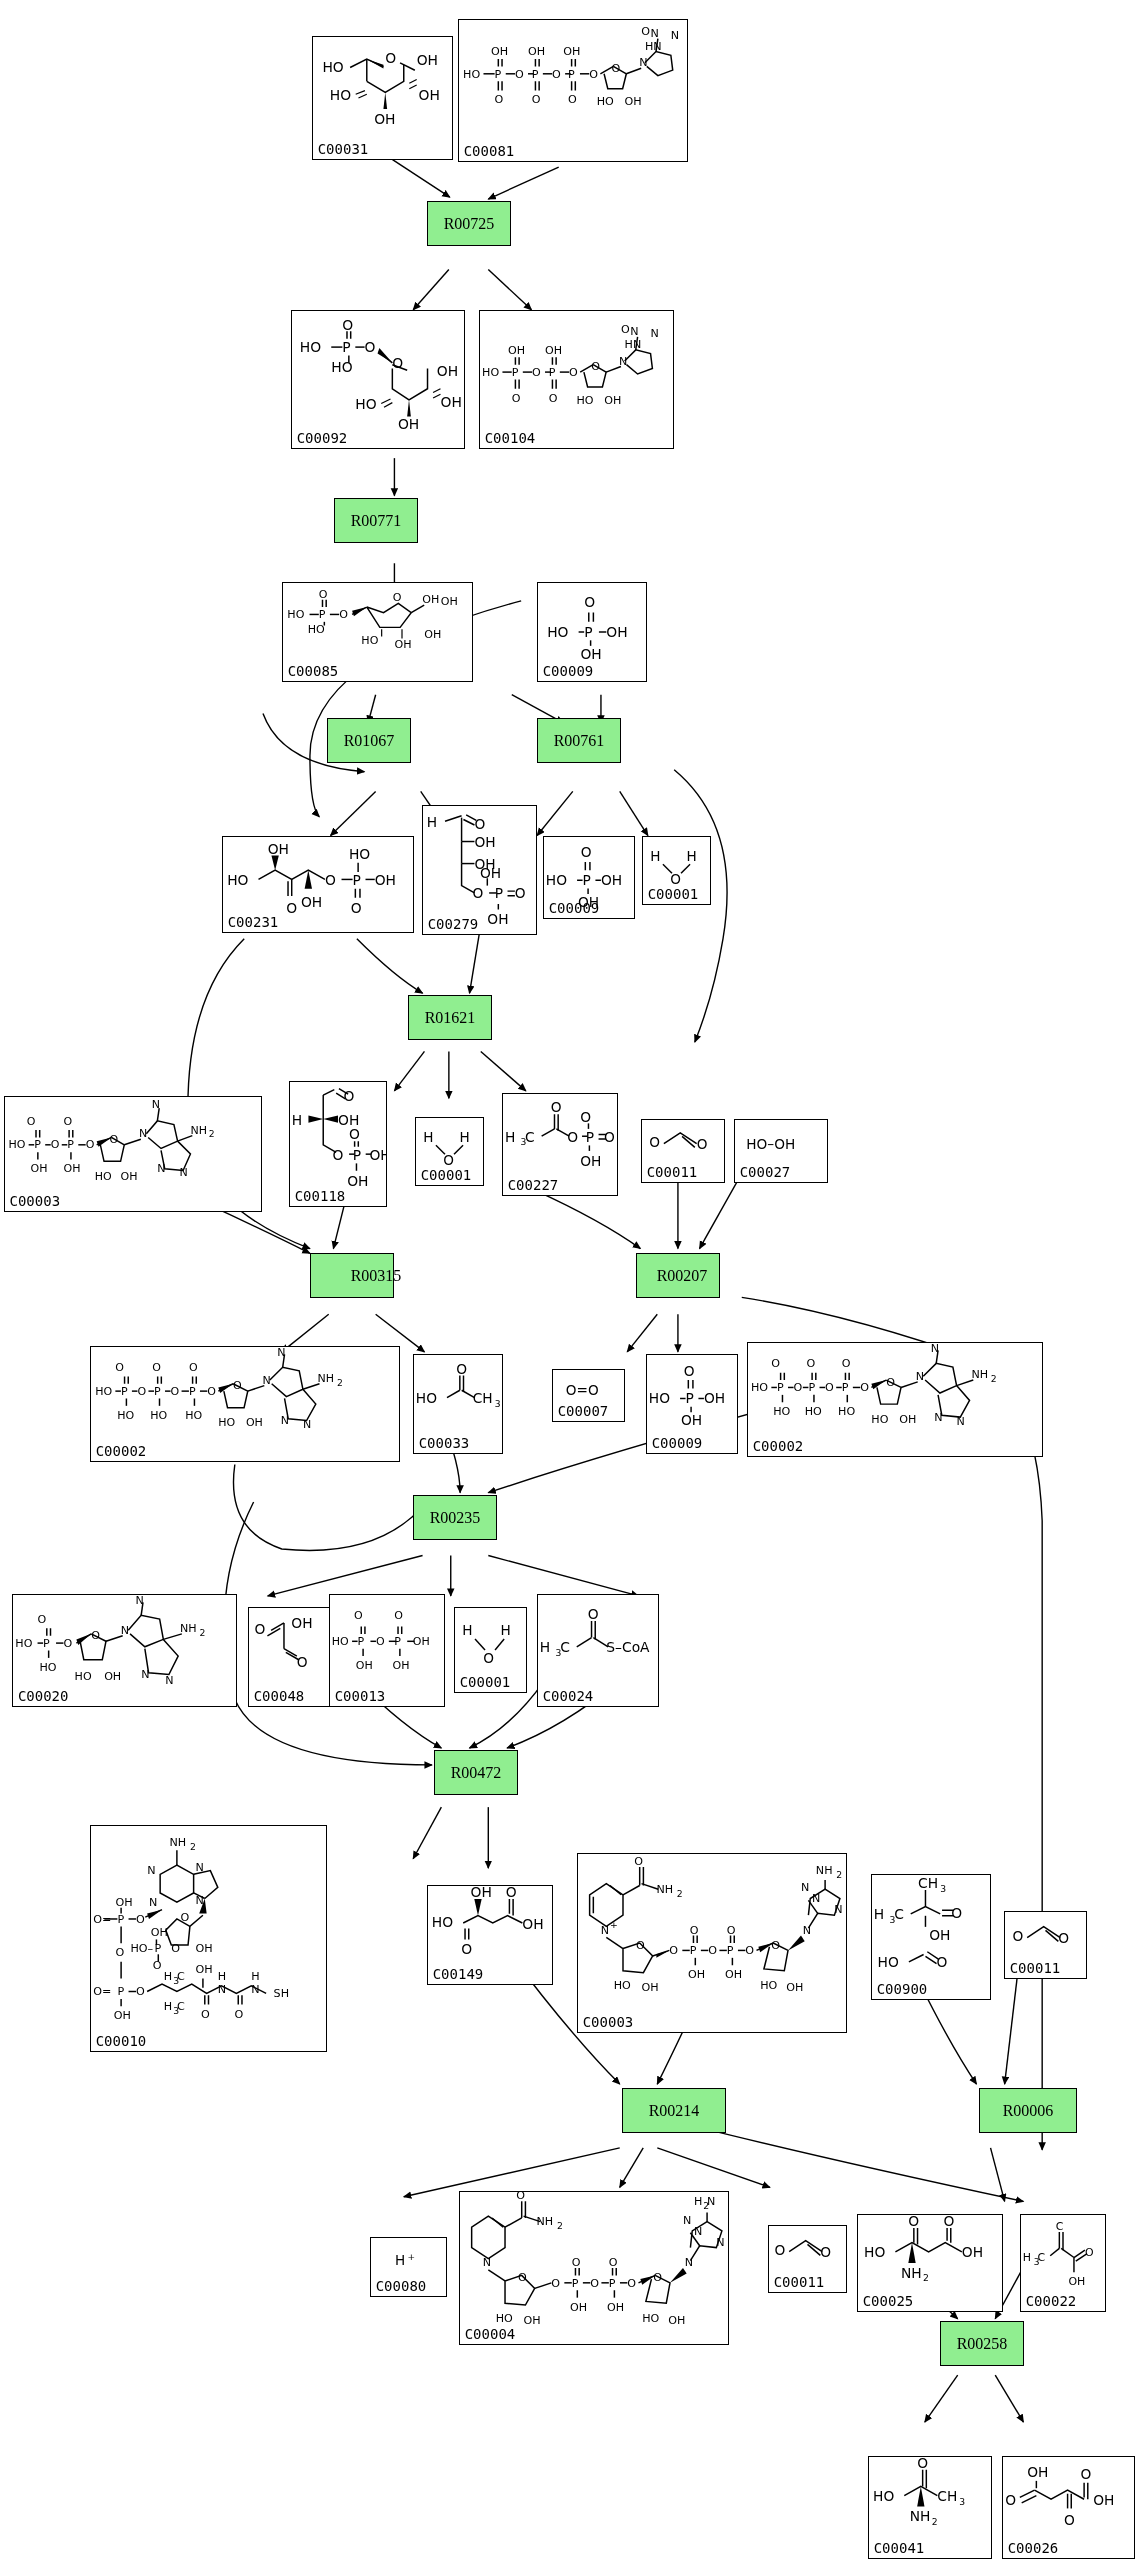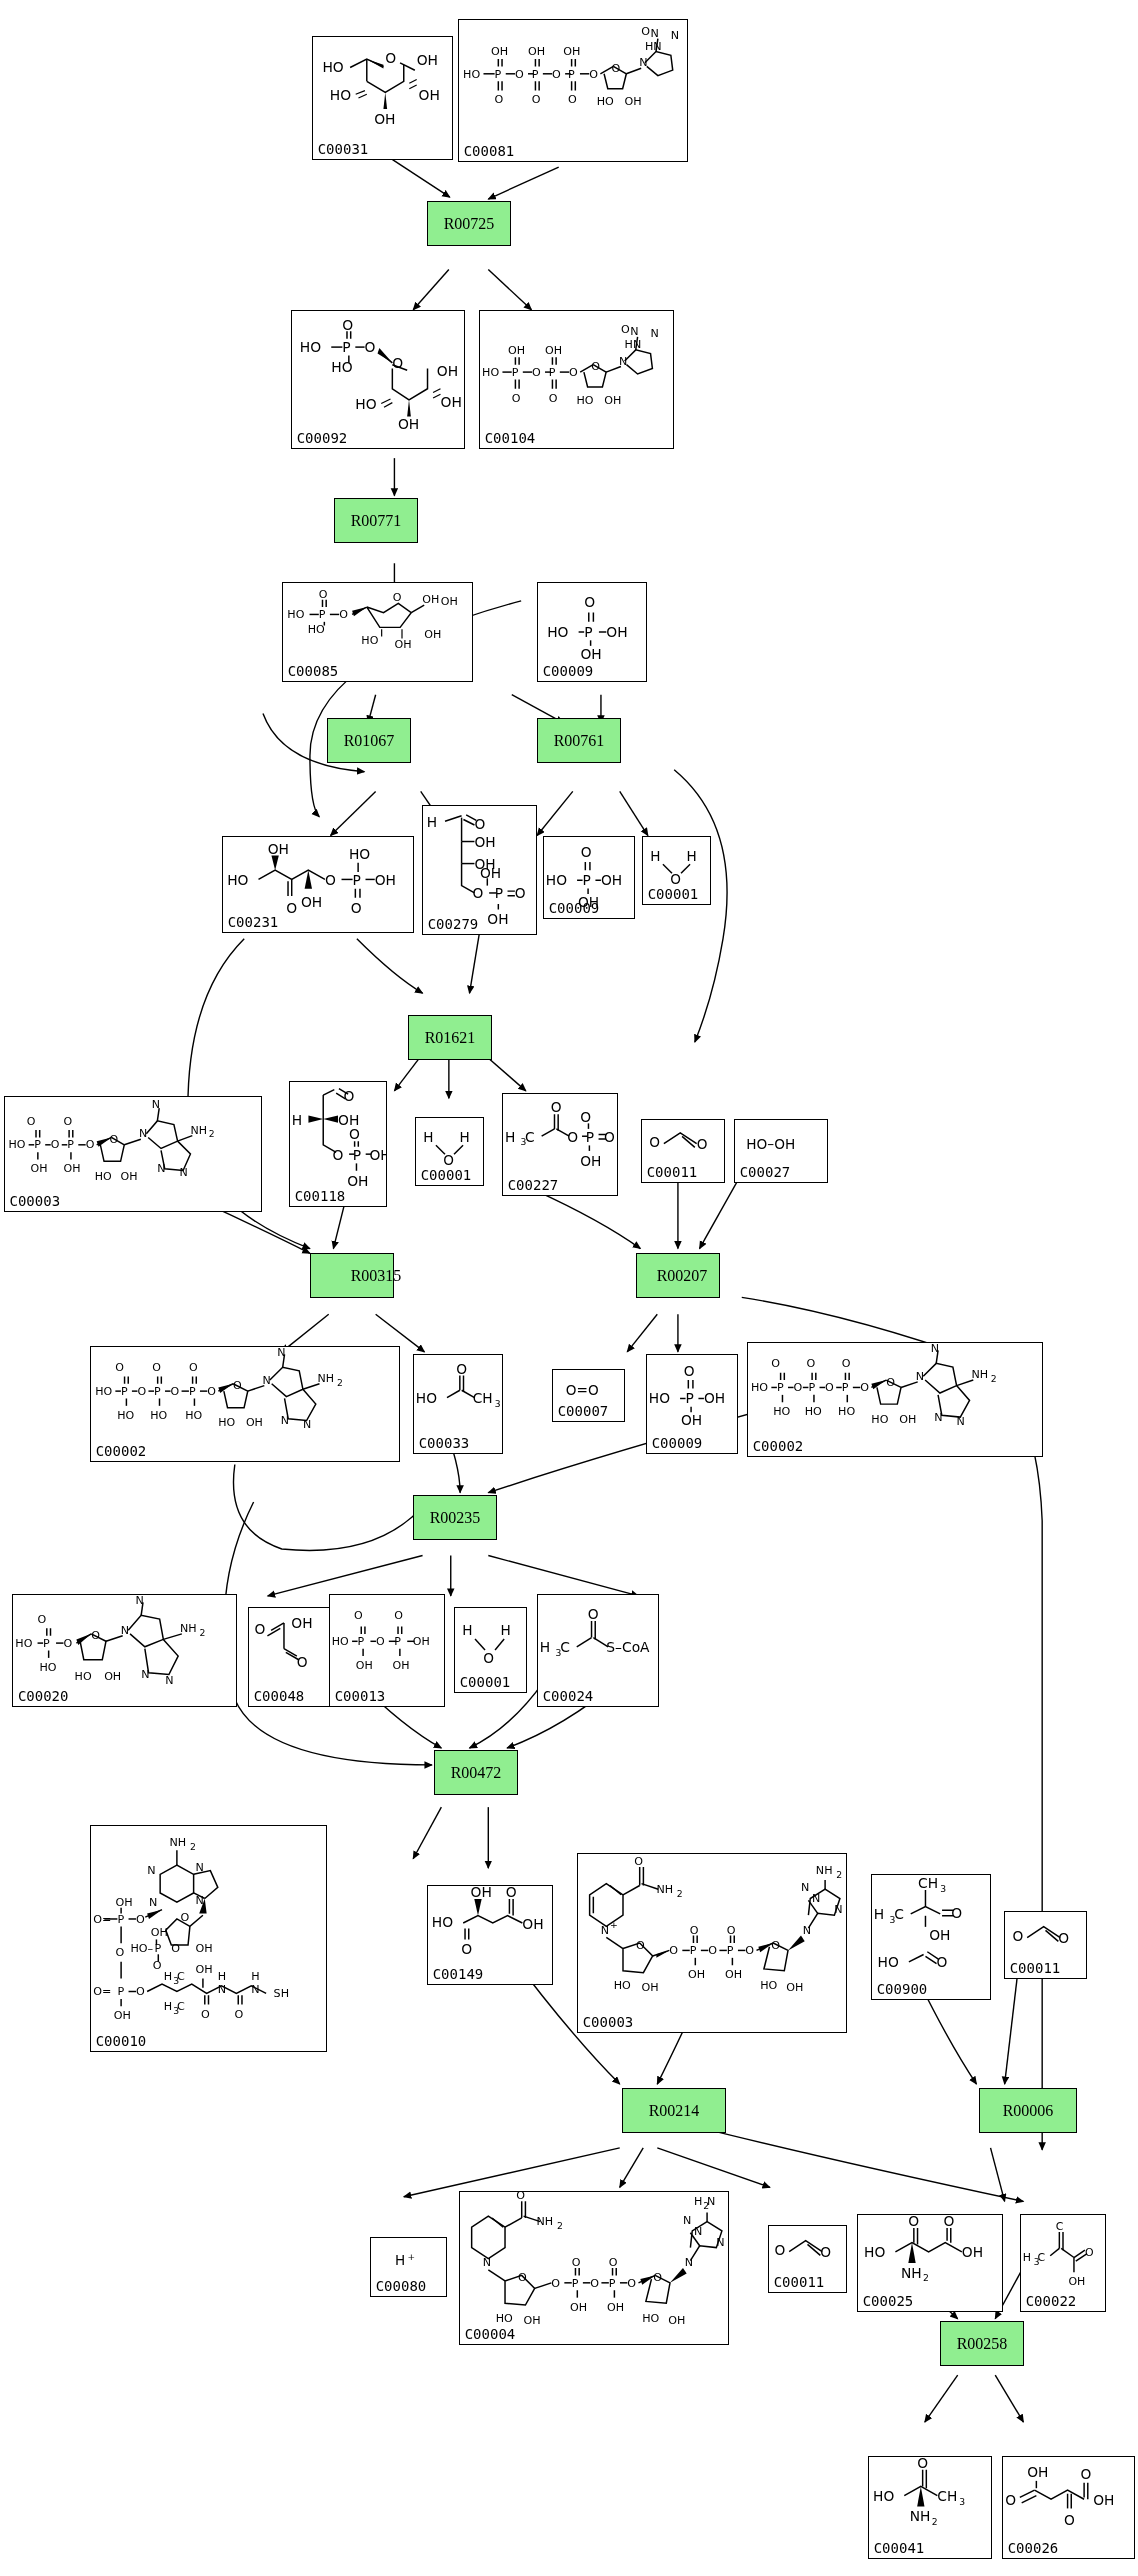--- a/index.html
+++ b/index.html
@@ -1017,21 +1017,21 @@
   </div>
   <div class="rnode" style="left:334px;top:498px;width:84px;height:45px;">
     <span>R00771</span>
   </div>
   <div class="rnode" style="left:327px;top:718px;width:84px;height:45px;">
     <span>R01067</span>
   </div>
   <div class="rnode" style="left:537px;top:718px;width:84px;height:45px;">
     <span>R00761</span>
   </div>
-  <div class="rnode" style="left:408px;top:995px;width:84px;height:45px;margin-top:20px;">
+  <div class="rnode" style="left:408px;top:995px;width:84px;height:45px;">
     <span>R01621</span>
   </div>
   <div class="rnode" style="left:310px;top:1253px;width:84px;height:45px;padding-left:48px;">
     <span>R00315</span>
   </div>
   <div class="rnode" style="left:636px;top:1253px;width:84px;height:45px;padding-left:8px;">
     <span>R00207</span>
   </div>
   <div class="rnode" style="left:413px;top:1495px;width:84px;height:45px;justify-content:center;">
     <span>R00235</span>

